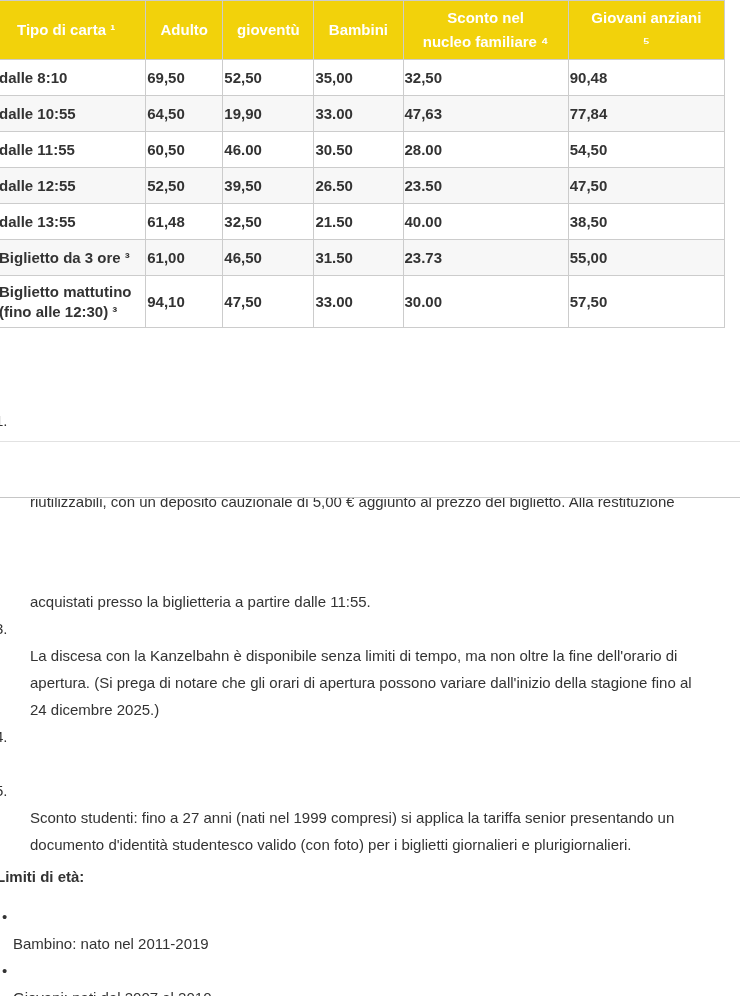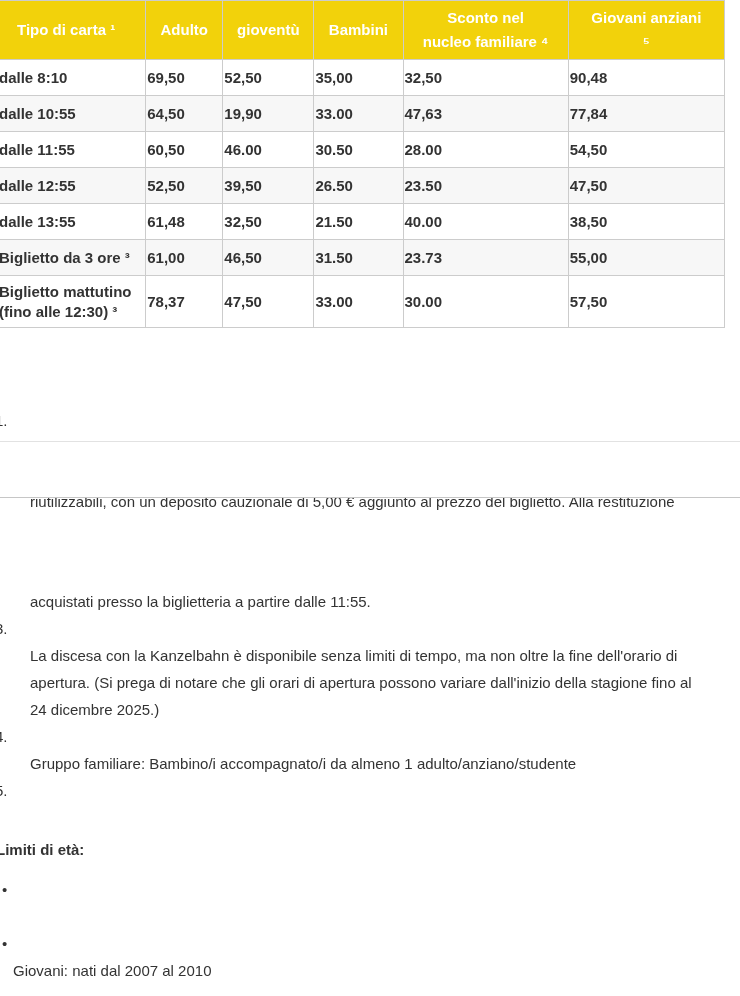--- a/index.html
+++ b/index.html
@@ -127,21 +127,21 @@
           <td class="lbl">Biglietto da 3 ore ³</td>
           <td>61,00</td>
           <td>46,50</td>
           <td>31.50</td>
           <td>23.73</td>
           <td>55,00</td>
         </tr>
         <tr class="tall">
           <td class="lbl">Biglietto mattutino
 (fino alle 12:30) ³</td>
-          <td>78,37</td>
+          <td>94,10</td>
           <td>47,50</td>
           <td>33.00</td>
           <td>30.00</td>
           <td>57,50</td>
         </tr>
       </tbody>
   </table>
 
   <div class="notes">
     <div class="fn">
@@ -151,31 +151,32 @@
     </div>
     <div class="fn fn-tail">
       <span class="num"></span><span>acquistati presso la biglietteria a partire dalle 11:55.</span>
     </div>
     <div class="fn">
       <span class="num">3.</span><span>La discesa con la Kanzelbahn è disponibile senza limiti di tempo, ma non oltre la fine dell'orario di
 apertura. (Si prega di notare che gli orari di apertura possono variare dall'inizio della stagione fino al
 24 dicembre 2025.)</span>
     </div>
     <div class="fn">
-      <span class="num">4.</span><span>Gruppo familiare: Bambino/i accompagnato/i da almeno 1 adulto/anziano/studente</span>
+      <span class="num">4.</span>
     </div>
     <div class="fn">
-      <span class="num">5.</span>
+      <span class="num">5.</span><span>Sconto studenti: fino a 27 anni (nati nel 1999 compresi) si applica la tariffa senior presentando un
+documento d'identità studentesco valido (con foto) per i biglietti giornalieri e plurigiornalieri.</span>
     </div>
 
     <div class="age-heading">Limiti di età:</div>
 
     <div class="bullets">
       <div class="bi">
-        <span class="dot">•</span><b></b><span></span>
+        <span class="dot">•</span><span>Bambino: nato nel 2011-2019</span><b></b><span></span>
       </div>
       <div class="bi">
         <span class="dot">•</span><span>Giovani: nati dal 2007 al 2010</span><b></b><span></span>
       </div>
 
     </div>
   </div>
 
 </div>
 

